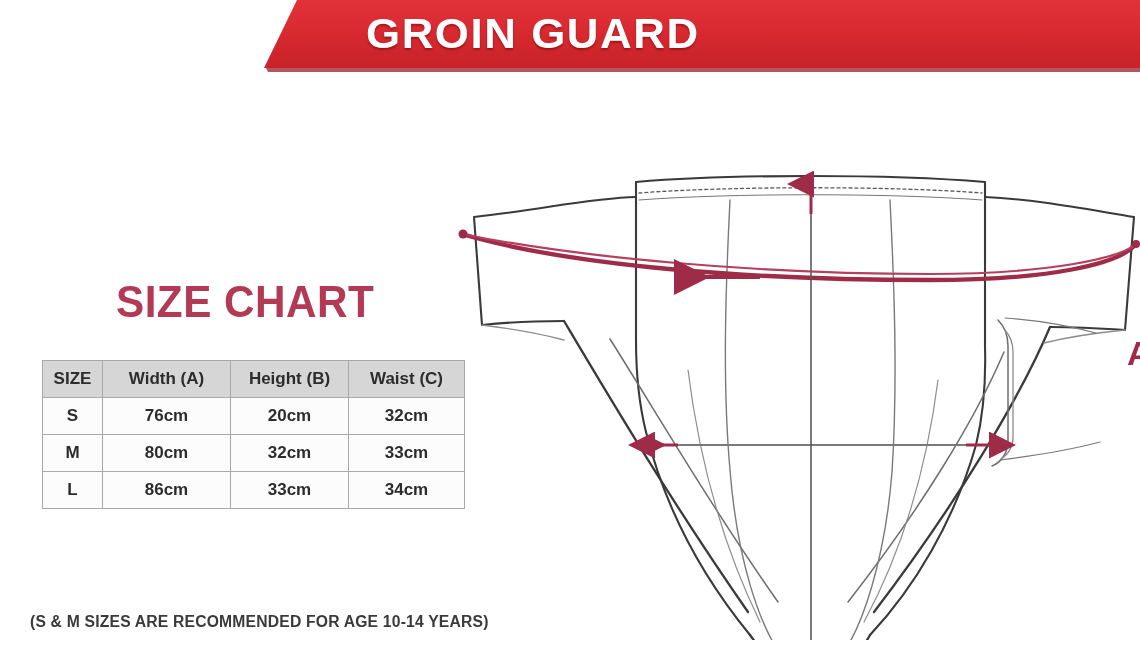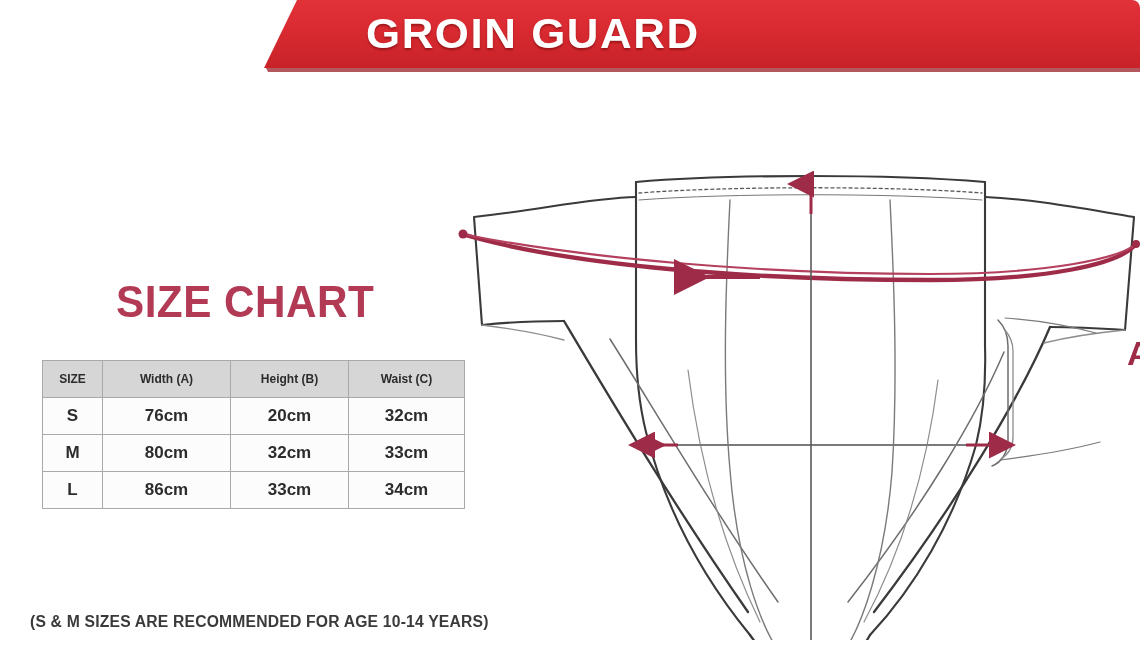--- a/index.html
+++ b/index.html
@@ -10,21 +10,20 @@
   }
   body {
     font-family: "Liberation Sans", sans-serif;
   }
   #page {
     position: relative;
     width: 1140px;
     height: 666px;
     background: #ffffff;
     overflow: hidden;
-    border-radius: 8px;
   }
 
   
   #banner {
     position: absolute;
     left: 0;
     top: 0;
     width: 1140px;
     height: 72px;
   }
@@ -83,21 +82,21 @@
     font-weight: bold;
     color: #2c2c2c;
     text-align: center;
     padding: 0;
     height: 36px;
     font-size: 17px;
     background: #fcfcfc;
   }
   #size-table thead th {
     background: #d6d6d6;
-    font-size: 12px;
+    font-size: 17px;
     height: 36px;
   }
   #size-table col.c-size  { width: 60px; }
   #size-table col.c-waist { width: 128px; }
   #size-table col.c-width { width: 118px; }
   #size-table col.c-height{ width: 116px; }
 
   
   #footnote {
     position: absolute;

